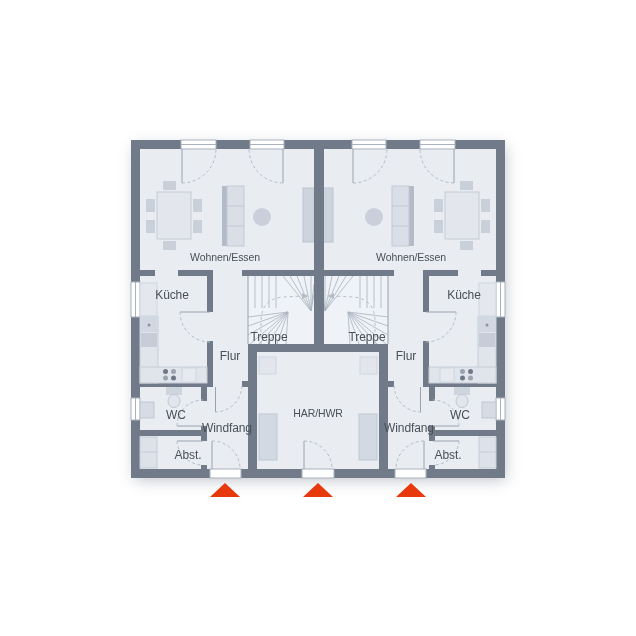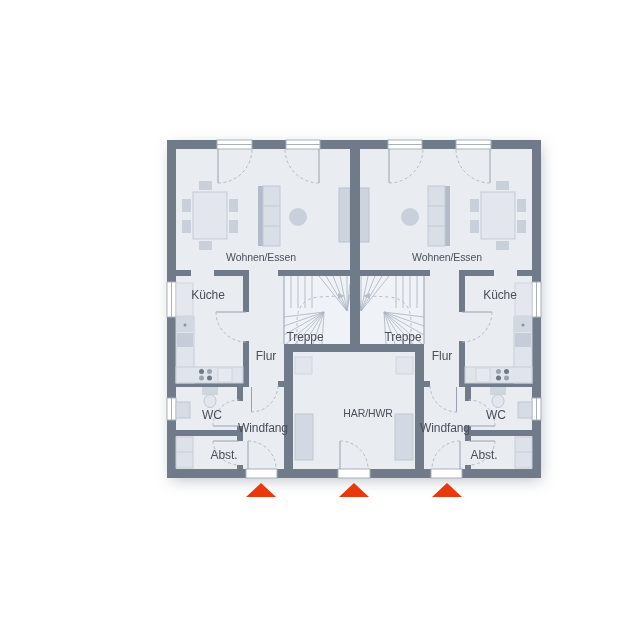--- a/index.html
+++ b/index.html
@@ -1,17 +1,17 @@
 <!DOCTYPE html>
 <html><head>
 <meta charset="utf-8">
 <style>
   html,body{margin:0;padding:0;background:#ffffff;}
   #canvas{position:relative;width:526px;height:636px;background:#ffffff;overflow:hidden;
-          font-family:"Liberation Sans",sans-serif;margin-left:36px;}
+          font-family:"Liberation Sans",sans-serif;}
   .shadow{position:absolute;left:133px;top:142px;width:370px;height:334px;
           box-shadow:2px 4px 14px rgba(110,120,138,0.45);}
   .floor{position:absolute;left:140px;top:149px;width:356px;height:320px;background:#e9edf2;}
   .pwall{position:absolute;left:314px;top:140px;width:10px;height:212px;background:#717a88;}
   svg{position:absolute;left:0;top:0;}
   .lbl{position:absolute;transform:translate(-50%,-50%);font-size:12px;color:#4a4f58;
        white-space:nowrap;letter-spacing:-0.1px;}
   .lbl.big{font-size:10.5px;}
 </style>
 </head>
@@ -163,14 +163,14 @@
   <div class="lbl" style="left:269px;top:337px">Treppe</div>
   <div class="lbl" style="left:367px;top:337px">Treppe</div>
   <div class="lbl" style="left:230px;top:356px">Flur</div>
   <div class="lbl" style="left:406px;top:356px">Flur</div>
   <div class="lbl" style="left:176px;top:415px">WC</div>
   <div class="lbl" style="left:460px;top:415px">WC</div>
   <div class="lbl" style="left:227px;top:428px">Windfang</div>
   <div class="lbl" style="left:409px;top:428px">Windfang</div>
   <div class="lbl" style="left:188px;top:455px">Abst.</div>
   <div class="lbl" style="left:448px;top:455px">Abst.</div>
-  <div class="lbl big" style="left:332px;top:413px">HAR/HWR</div>
+  <div class="lbl big" style="left:318px;top:413px">HAR/HWR</div>
 </div>
 
 </body></html>

